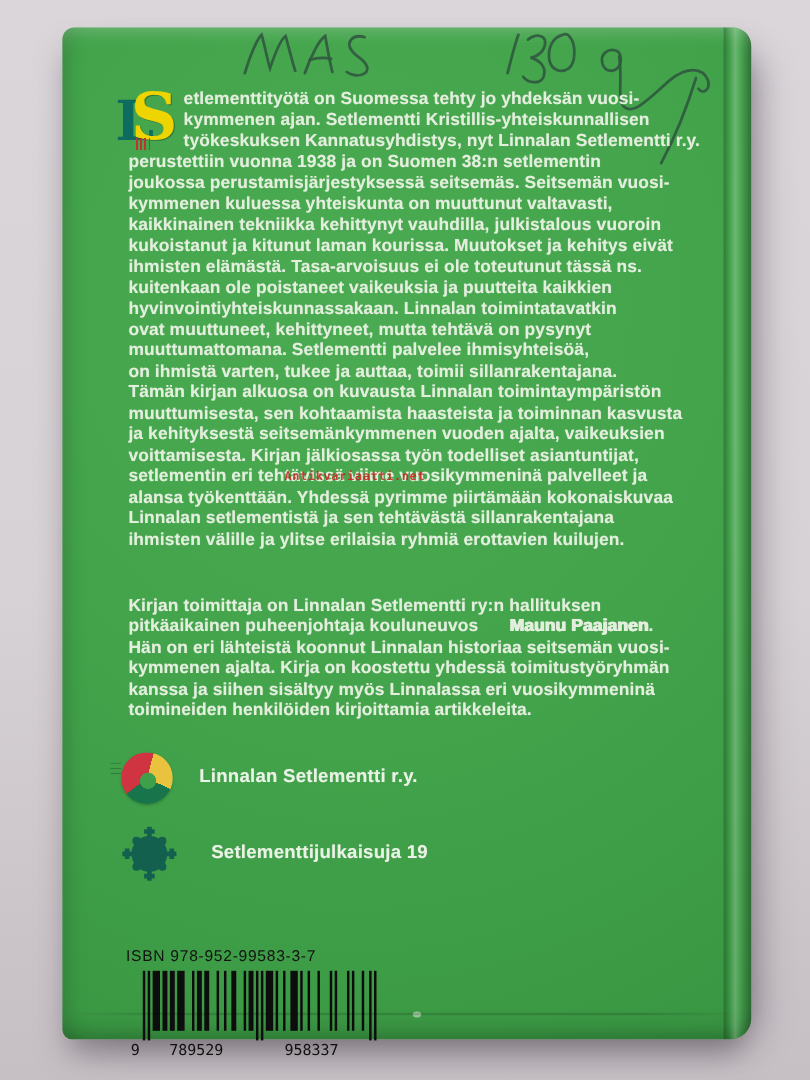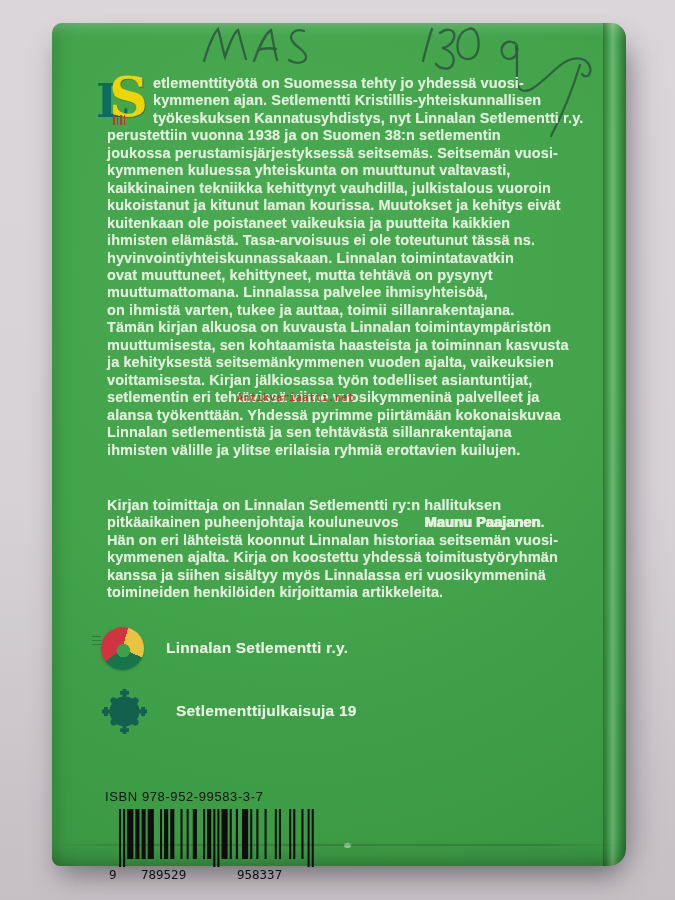--- a/index.html
+++ b/index.html
@@ -95,33 +95,33 @@
       <path d="M388,42 C380,68 368,96 359,113"></path>
     </svg>
 
     <div class="dropcap">
       <span class="back-letter">L</span>
       <span class="front-letter">S</span>
       <span class="red-ticks"></span>
     </div>
 
     <div class="intro">
-        <div class="line">etlementtityötä on Suomessa tehty jo yhdessä vuosi-</div>
+        <div class="line">etlementtityötä on Suomessa tehty jo yhdeksän vuosi-</div>
         <div class="line">kymmenen ajan. Setlementti Kristillis-yhteiskunnallisen</div>
         <div class="line">työkeskuksen Kannatusyhdistys, nyt Linnalan Setlementti r.y.</div>
         <div class="line">perustettiin vuonna 1938 ja on Suomen 38:n setlementin</div>
         <div class="line">joukossa perustamisjärjestyksessä seitsemäs. Seitsemän vuosi-</div>
         <div class="line">kymmenen kuluessa yhteiskunta on muuttunut valtavasti,</div>
         <div class="line">kaikkinainen tekniikka kehittynyt vauhdilla, julkistalous vuoroin</div>
         <div class="line">kukoistanut ja kitunut laman kourissa. Muutokset ja kehitys eivät</div>
+        <div class="line">ihmisten elämästä. Tasa-arvoisuus ei ole toteutunut tässä ns.</div>
         <div class="line">kuitenkaan ole poistaneet vaikeuksia ja puutteita kaikkien</div>
-        <div class="line">ihmisten elämästä. Tasa-arvoisuus ei ole toteutunut tässä ns.</div>
         <div class="line">hyvinvointiyhteiskunnassakaan. Linnalan toimintatavatkin</div>
         <div class="line">ovat muuttuneet, kehittyneet, mutta tehtävä on pysynyt</div>
-        <div class="line">muuttumattomana. Linnalassa palvelee ihmisyhteisöä,</div>
+        <div class="line">muuttumattomana. Setlementti palvelee ihmisyhteisöä,</div>
         <div class="line">on ihmistä varten, tukee ja auttaa, toimii sillanrakentajana.</div>
         <div class="line">Tämän kirjan alkuosa on kuvausta Linnalan toimintaympäristön</div>
         <div class="line">muuttumisesta, sen kohtaamista haasteista ja toiminnan kasvusta</div>
         <div class="line">ja kehityksestä seitsemänkymmenen vuoden ajalta, vaikeuksien</div>
         <div class="line">voittamisesta. Kirjan jälkiosassa työn todelliset asiantuntijat,</div>
         <div class="line">setlementin eri tehtävissä viime vuosikymmeninä palvelleet ja</div>
         <div class="line">alansa työkenttään. Yhdessä pyrimme piirtämään kokonaiskuvaa</div>
         <div class="line">Linnalan setlementistä ja sen tehtävästä sillanrakentajana</div>
         <div class="line">ihmisten välille ja ylitse erilaisia ryhmiä erottavien kuilujen.</div>
       </div>

